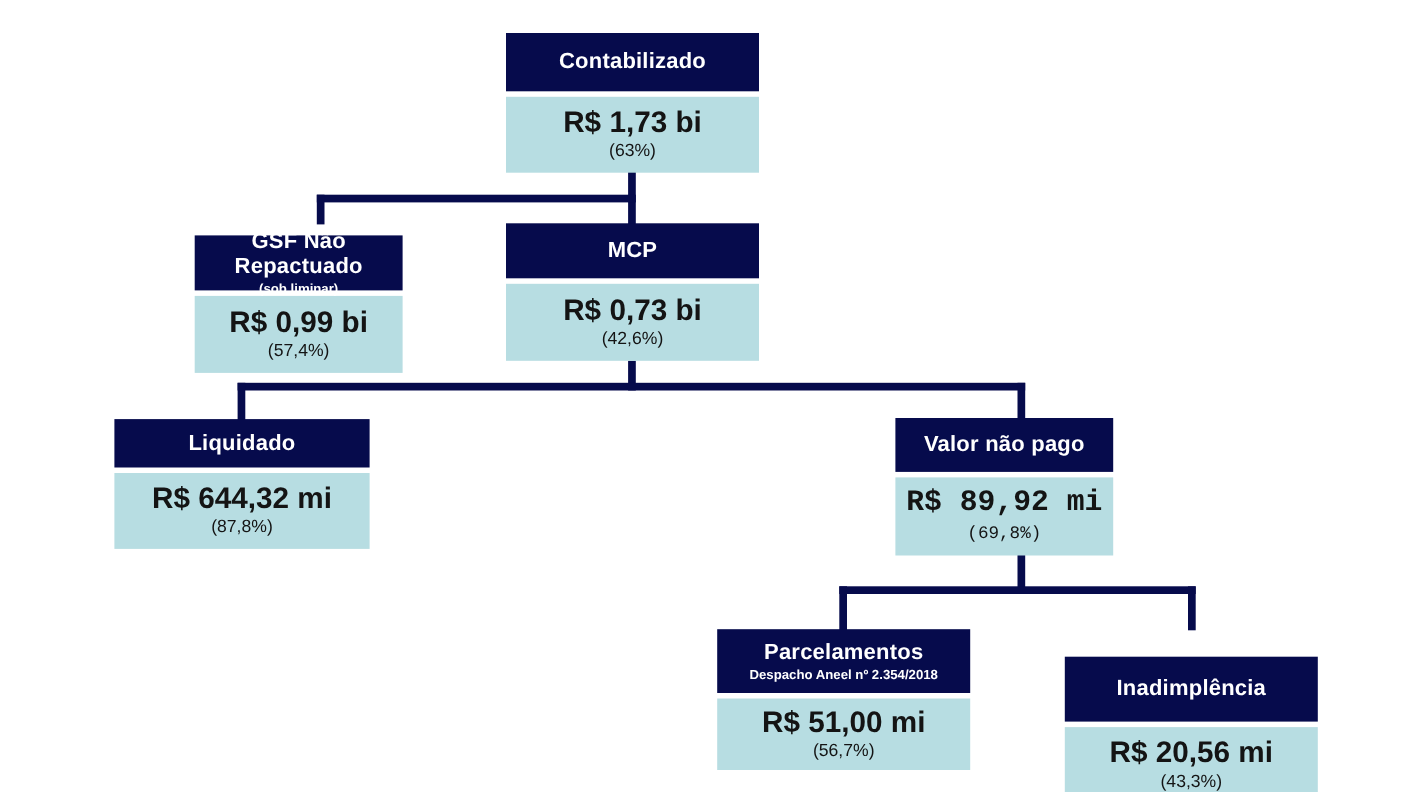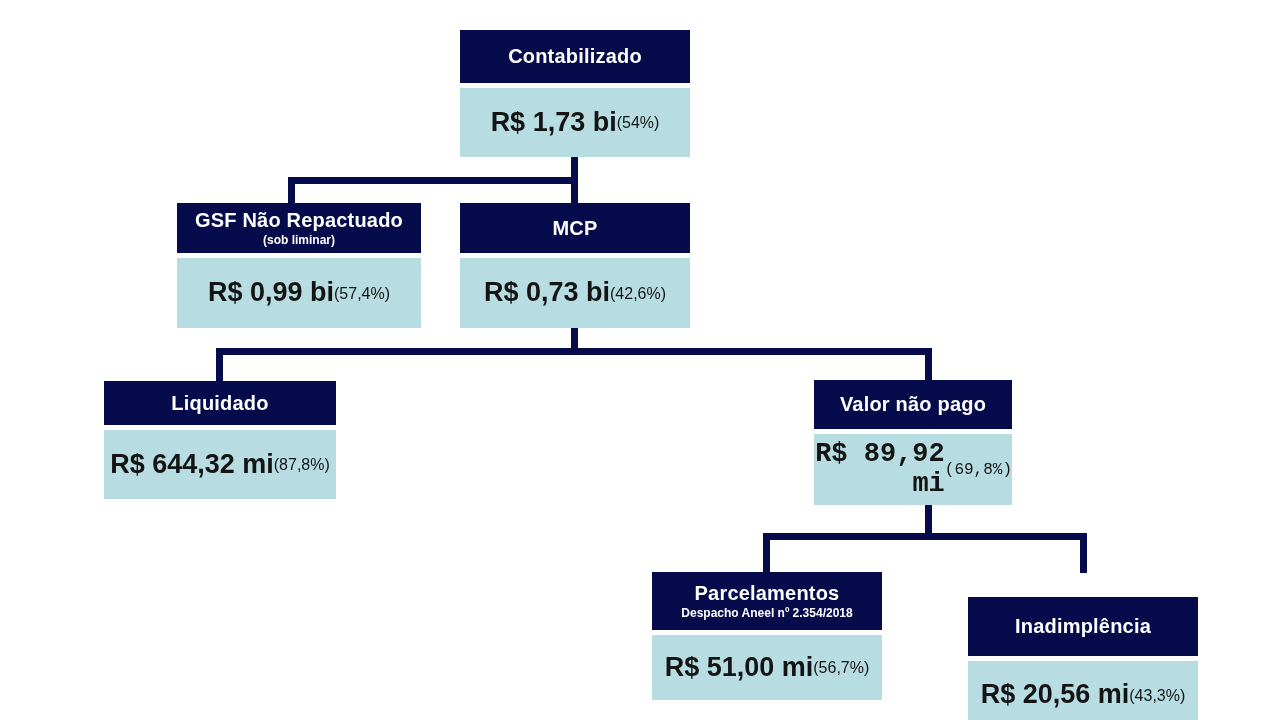--- a/index.html
+++ b/index.html
@@ -38,23 +38,23 @@
   }
   .hdr-sub{
     font-weight:700;
     font-size:12px;
     line-height:1.2;
     margin-top:1px;
   }
   .val{
     background:var(--value-bg);
     color:var(--value-text);
-    display:flex;flex-direction:row;
+    display:flex;flex-direction:column;
     align-items:center;justify-content:center;
-    text-align:right;
+    text-align:center;
     width:100%;
   }
   .val-amount{
     font-weight:700;
     font-size:27px;
     line-height:1.1;
   }
   .val-percent{
     font-weight:400;
     font-size:16px;
@@ -84,25 +84,25 @@
   <div class="conn" style="left:763px;top:533px;width:324px;height:7px;"></div>
   <div class="conn" style="left:763px;top:533px;width:7px;height:40px;"></div>
   <div class="conn" style="left:1080px;top:533px;width:7px;height:40px;"></div>
 
   <div class="node" style="left:460px;top:30px;width:230px;">
     <div class="hdr" style="height:53px;text-align:right;">
       <div class="hdr-label">Contabilizado</div>
     </div>
     <div class="val" style="height:69px;margin-top:5px;">
       <div class="val-amount">R$ 1,73 bi</div>
-      <div class="val-percent">(54%)</div>
+      <div class="val-percent">(63%)</div>
     </div>
   </div>
 
-  <div class="node" style="left:177px;top:203px;width:244px;">
+  <div class="node" style="left:177px;top:214px;width:189px;">
     <div class="hdr" style="height:50px;">
       <div class="hdr-label">GSF Não Repactuado</div>
       <div class="hdr-sub">(sob liminar)</div>
     </div>
     <div class="val" style="height:70px;margin-top:5px;">
       <div class="val-amount">R$ 0,99 bi</div>
       <div class="val-percent">(57,4%)</div>
     </div>
   </div>
 

